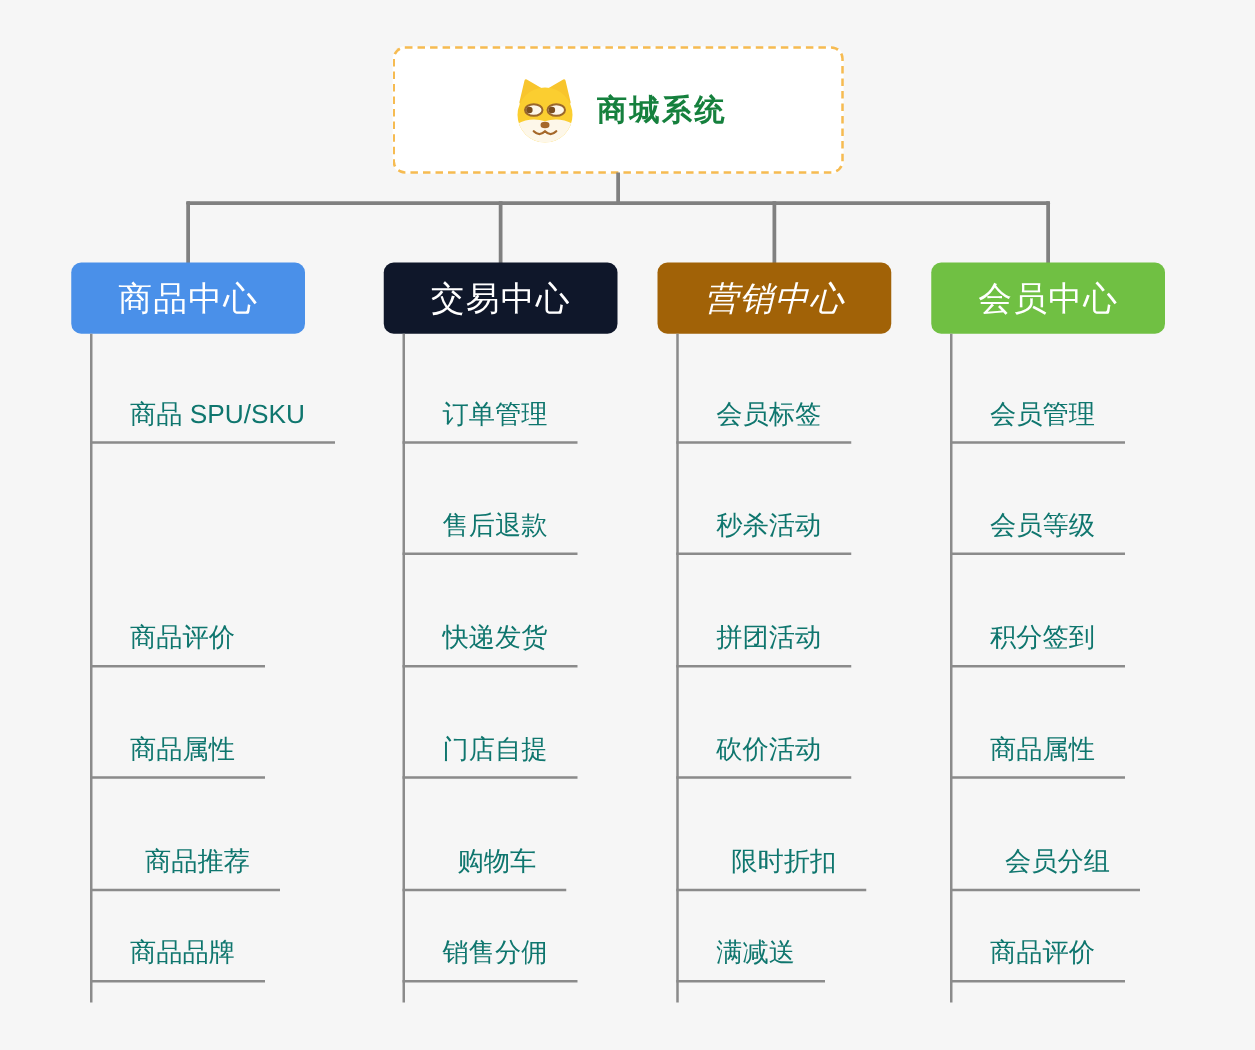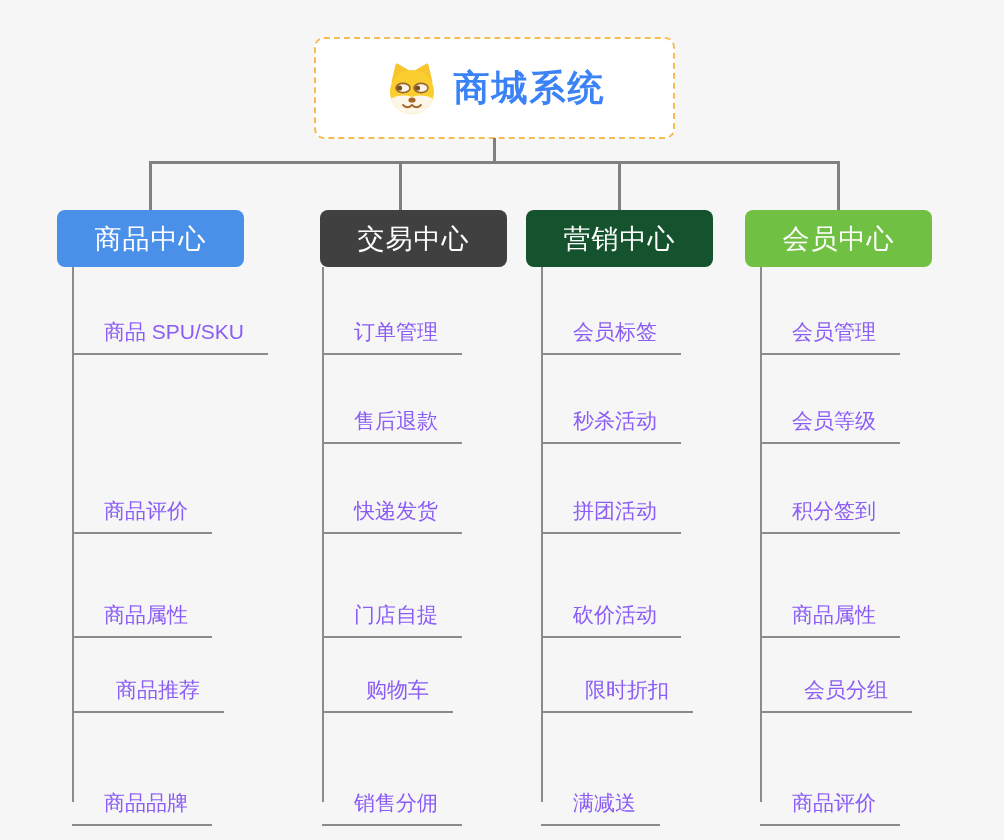--- a/index.html
+++ b/index.html
@@ -23,23 +23,23 @@
     background:#ffffff;
     border:2px dashed #f6bb51;
     border-radius:10px;
     box-sizing:border-box;
     display:flex;
     align-items:center;
     justify-content:center;
   }
   .root-node .dog{ width:56px; height:52px; margin-right:14px; flex:0 0 auto; }
   .root-title{
-    font-size:36px;
+    font-size:24px;
     font-weight:bold;
-    color:#3b82f6;
+    color:#15803d;
     letter-spacing:2px;
     white-space:nowrap;
   }
 
   
   .conn{ position:absolute; background:#808080; }
   .conn.stub { left:493px; top:138px; width:3px;  height:25px; }
   .conn.bus  { left:149px; top:161px; width:691px; height:3px; border-radius:2px; }
   .conn.drop { top:161px; width:3px; height:50px; }
   .conn.drop.d1{ left:149px; }
@@ -69,30 +69,30 @@
     left:15px; top:57px;
     width:2px; height:535px;
     background:#8b8b8b;
   }
   .leaf{
     position:absolute;
     left:15px;
     padding:0 24px 8px 32px;
     line-height:26px;
     font-size:21px;
-    color:#8b5cf6;
+    color:#0f766e;
     border-bottom:2px solid #8b8b8b;
     white-space:nowrap;
   }
   .leaf.l1{ top:109px; }
   .leaf.l2{ top:198px; }
   .leaf.l3{ top:288px; }
-  .leaf.l4{ top:392px; }
+  .leaf.l4{ top:377px; }
   .leaf.l5{ top:467px;padding-left:44px; }
-  .leaf.l6{ top:580px; }
+  .leaf.l6{ top:540px; }
 </style>
 </head>
 <body>
 
 <div class="canvas">
 
   <div class="root-node">
     <svg class="dog" viewBox="0 0 56 52" aria-hidden="true">
       <defs>
         <clipPath id="headClip">
@@ -134,34 +134,34 @@
     </div>
     <div class="trunk"></div>
     <div class="leaf l1">商品 SPU/SKU</div>
     <div class="leaf l3">商品评价</div>
     <div class="leaf l4">商品属性</div>
     <div class="leaf l5">商品推荐</div>
     <div class="leaf l6">商品品牌</div>
   </div>
 
   <div class="column c2">
-    <div class="branch-box" style="background-color: #404040; margin-left: 13px;">
+    <div class="branch-box" style="background-color: #0f172a;">
       <span>交易中心</span>
     </div>
     <div class="trunk"></div>
     <div class="leaf l1">订单管理</div>
     <div class="leaf l2">售后退款</div>
     <div class="leaf l3">快递发货</div>
     <div class="leaf l4">门店自提</div>
     <div class="leaf l5">购物车</div>
     <div class="leaf l6">销售分佣</div>
   </div>
 
   <div class="column c3">
-    <div class="branch-box" style="background-color: #14532d;">
+    <div class="branch-box" style="background-color: #a16207; font-style: italic;">
       <span>营销中心</span>
     </div>
     <div class="trunk"></div>
     <div class="leaf l1">会员标签</div>
     <div class="leaf l2">秒杀活动</div>
     <div class="leaf l3">拼团活动</div>
     <div class="leaf l4">砍价活动</div>
     <div class="leaf l5">限时折扣</div>
     <div class="leaf l6">满减送</div>
   </div>

